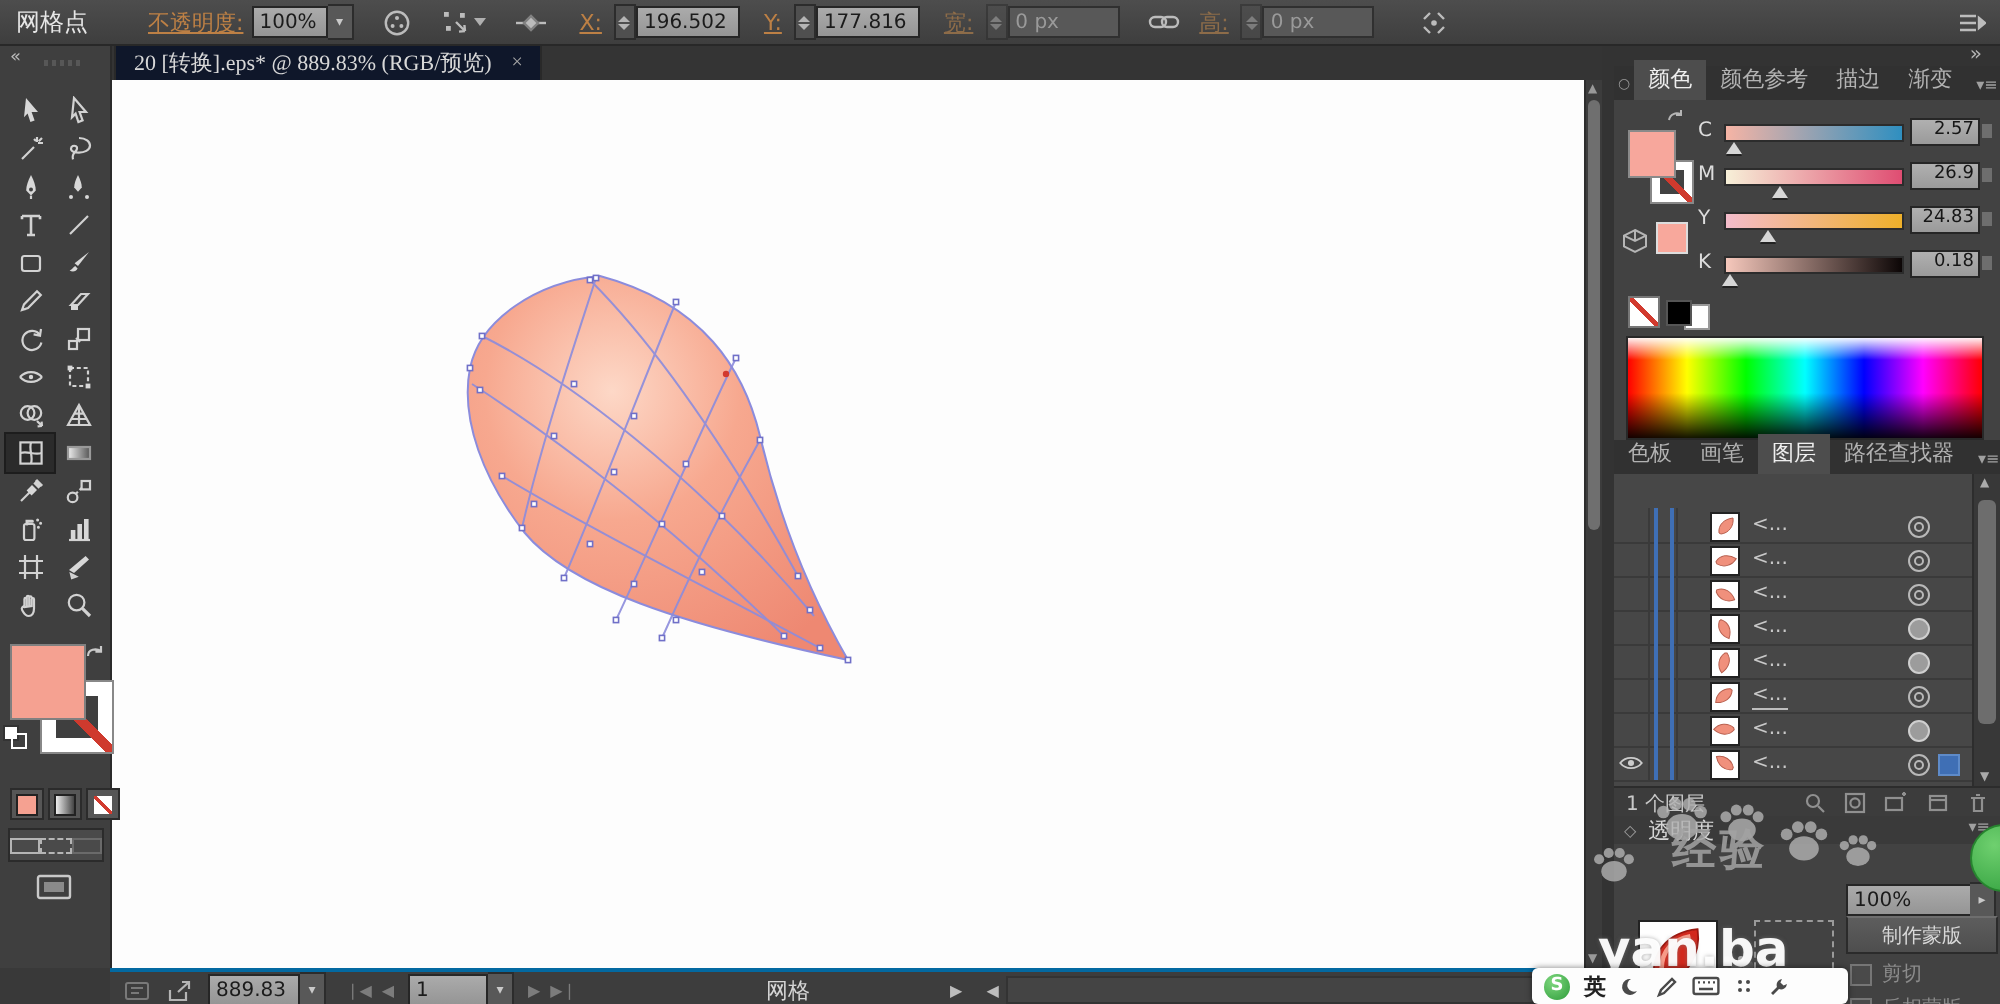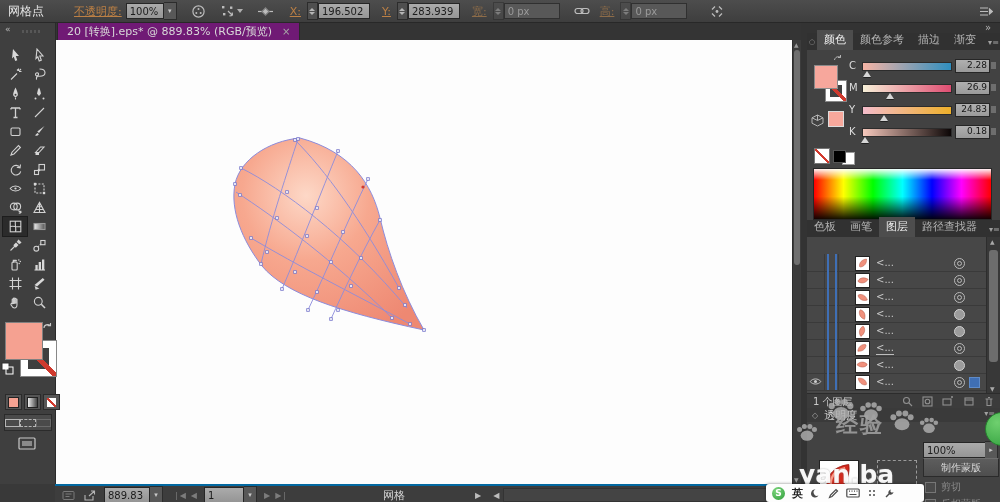--- a/index.html
+++ b/index.html
@@ -22,22 +22,22 @@
     color:#c9c9c9;font-size:7px;display:flex;align-items:center;justify-content:center;}
   .stepper{width:9px;height:16px;background:#4f4f4f;border:1px solid #2c2c2c;display:flex;
     flex-direction:column;align-items:center;justify-content:center;gap:1px;margin-left:6px;}
   .stepper i{width:0;height:0;border-left:3px solid transparent;border-right:3px solid transparent;}
   .stepper .up{border-bottom:3px solid #b5b5b5;} .stepper .dn{border-top:3px solid #b5b5b5;}
   .cbicon{margin-left:14px;opacity:.9;}
   .cbicon svg{stroke:#c9c9c9;fill:none;stroke-width:1.2;}
 
   
   #tabbar{left:55px;top:22px;width:746px;height:18px;background:#343434;z-index:2;}
-  #doctab{position:absolute;left:2px;top:0px;height:17px;background:#701a75;border:1px solid #292929;
-    border-bottom:none;display:flex;align-items:center;padding:0 9px;color:#d8d8d8;font-size:11px;gap:10px;}
+  #doctab{position:absolute;left:2px;top:0px;height:17px;background:#0f172a;border:1px solid #292929;
+    border-bottom:none;display:flex;align-items:center;padding:0 9px;color:#d8d8d8;font-size:11px;gap:10px;font-family:Liberation Serif, serif;}
   #doctab .close{color:#a8a8a8;font-size:10px;}
 
   
   #toolbar{left:0;top:22px;width:55px;height:480px;background:#3f3f3f;border-right:1px solid #2a2a2a;z-index:3;}
   #tb-collapse{position:absolute;left:5px;top:2px;color:#b9b9b9;font-size:9px;}
   #tb-grip{position:absolute;left:22px;top:8px;width:18px;height:3px;
     background:repeating-linear-gradient(90deg,#575757 0 2px,transparent 2px 4px);}
   #tools{position:absolute;left:3px;top:24px;width:48px;display:grid;grid-template-columns:24px 24px;}
   .tool{width:24px;height:19px;display:flex;align-items:center;justify-content:center;}
   .tool svg{width:15px;height:15px;stroke:#d2d2d2;fill:none;stroke-width:1.1;}
@@ -189,21 +189,21 @@
     <span class="stepper">
         <i class="up"></i>
         <i class="dn"></i>
       </span>
     <span class="field" style="width:44px">196.502</span>
     <span class="lnk" style="margin-left:12px">Y:</span>
     <span class="stepper">
         <i class="up"></i>
         <i class="dn"></i>
       </span>
-    <span class="field" style="width:44px">283.939</span>
+    <span class="field" style="width:44px">177.816</span>
     <span class="lnk dim" style="margin-left:12px">宽:</span>
     <span class="stepper" style="opacity:.5">
         <i class="up"></i>
         <i class="dn"></i>
       </span>
     <span class="field dim" style="width:48px">0 px</span>
     <span class="cbicon">
       <svg width="16" height="12" viewBox="0 0 16 12">
           <rect x="1" y="3.5" width="8" height="5" rx="2.5"></rect>
           <rect x="7" y="3.5" width="8" height="5" rx="2.5"></rect>
@@ -580,21 +580,21 @@
             <path d="M6.5 1 L12 3.8 V9.2 L6.5 12 L1 9.2 V3.8 Z M6.5 1 V6.5 M1 3.8 L6.5 6.5 L12 3.8" stroke="#b5b5b5" fill="none"></path>
           </svg>
       </div>
       <div style="position:absolute;left:21px;top:61px;width:14px;height:14px;background:#f8a89c;border:1px solid #ddd"></div>
 
       <div class="crow" style="top:8px">
         <span class="clabel">C</span>
         <div class="ctrack" style="background: linear-gradient(to right, rgb(246, 180, 165), rgb(47, 143, 192));">
             <div class="cthumb" style="left: 4%;"></div>
           </div>
-        <span class="cval">2.28</span>
+        <span class="cval">2.57</span>
         <span class="cmini"></span>
       </div>
       <div class="crow" style="top:30px">
         <span class="clabel">M</span>
         <div class="ctrack" style="background: linear-gradient(to right, rgb(247, 240, 216), rgb(223, 77, 114));">
             <div class="cthumb" style="left: 31%;"></div>
           </div>
         <span class="cval">26.9</span>
         <span class="cmini"></span>
       </div>

